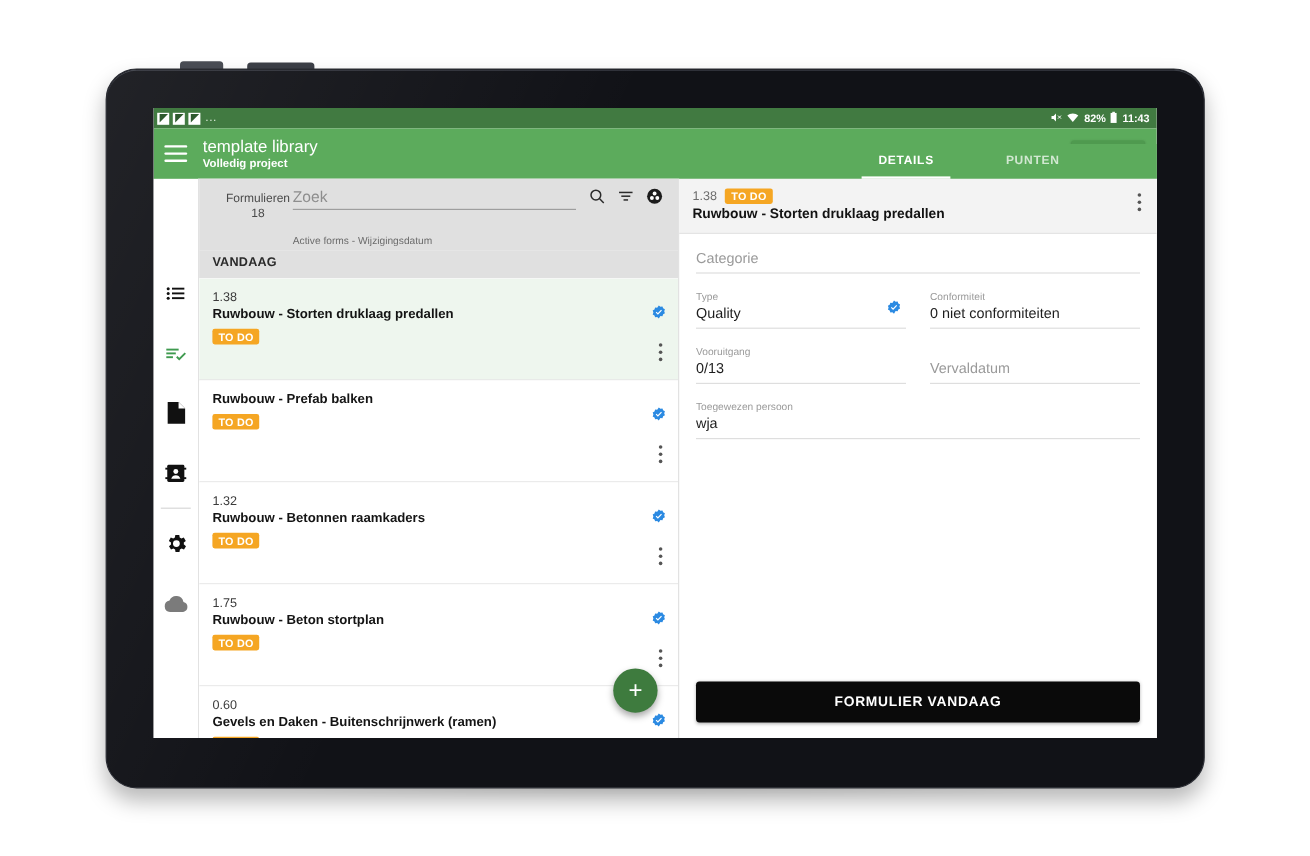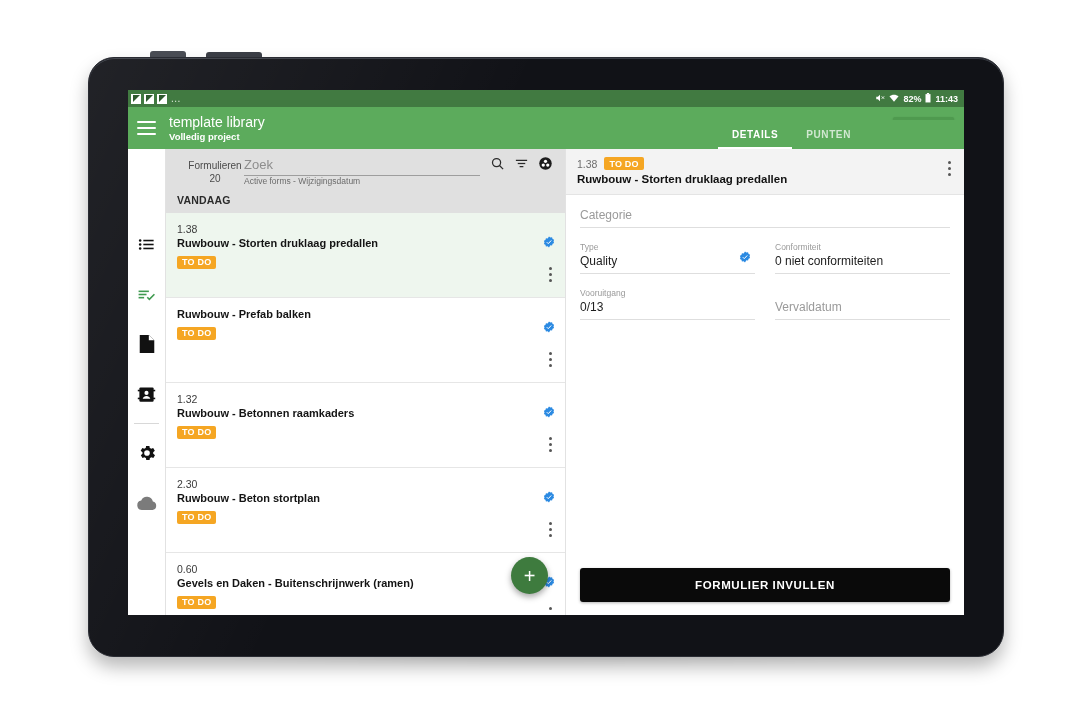--- a/index.html
+++ b/index.html
@@ -151,21 +151,21 @@
   }
   #search-fields { flex: 1; padding-right: 4px; }
   #search-input {
     width: 100%; border: none; background: transparent;
     border-bottom: 1px solid #9e9e9e;
     font-size: 13px; color: #000000; padding: 0 0 3px 0;
     font-family: "Liberation Sans", sans-serif;
     outline: none;
   }
   #search-input::placeholder { color: #8d8d8d; }
-  #search-meta { font-size: 8.5px; color: #6b6b6b; margin-top: 0; }
+  #search-meta { font-size: 8.5px; color: #6b6b6b; margin-top: 20px; }
   #search-icons { display: flex; align-items: center; gap: 9px; padding: 1px 4px 0 6px; }
   .hdr-icon { cursor: pointer; display: block; }
 
   #date-group-header {
     background: #e0e0e0;
     font-size: 10.5px; font-weight: bold; color: #2a2a2a;
     padding: 4px 0 7px 11px;
     letter-spacing: .2px;
   }
 
@@ -212,20 +212,21 @@
     border-left: 1px solid #e2e2e2;
     display: flex; flex-direction: column;
     position: relative;
   }
   #detail-header-wrap { position: relative; }
   #tab-strip {
     position: absolute; left: 0; right: 0; top: -29px;
     height: 29px; background: #5cab5c;
     display: flex; align-items: center; justify-content: flex-start;
     padding-left: 152px;
+    gap: 32px;
   }
   .tab {
     font-size: 10px; font-weight: bold; letter-spacing: .6px;
     color: rgba(255,255,255,.72);
     padding: 0 14px; height: 29px; line-height: 29px;
     cursor: pointer; position: relative;
   }
   .tab.active { color: #ffffff; }
   .tab.active::after {
     content: ""; position: absolute; left: 0; right: 0; bottom: 0;
@@ -380,21 +381,21 @@
           <path fill="#7b7b7b" d="M19 17H6.5A5.5 5.5 0 016 6.1 7 7 0 0119.3 7.4 4.9 4.9 0 0119 17z"></path>
         </svg>
       </div>
     </div>
 
     <div id="list-pane">
       <div id="search-header">
         <div id="search-row">
           <div id="form-count-block">
             <div>Formulieren</div>
-            <div>20</div>
+            <div>18</div>
           </div>
           <div id="search-fields">
             <input id="search-input" type="text" placeholder="Zoek" style="">
             <div id="search-meta">Active forms  -  Wijzigingsdatum</div>
           </div>
           <div id="search-icons">
             <span class="hdr-icon">
               <svg width="15" height="15" viewBox="0 0 24 24">
                   <circle cx="10.5" cy="10.5" r="6.5" stroke="#2b2b2b" stroke-width="2" fill="none"></circle>
                   <path d="M15.5 15.5L21 21" stroke="#2b2b2b" stroke-width="2"></path>
@@ -467,21 +468,21 @@
               </svg>
           </span>
           <span class="kebab">
               <i></i>
               <i></i>
               <i></i>
             </span>
         </div>
 
         <div class="form-item">
-          <div class="form-number">2.30</div>
+          <div class="form-number">1.75</div>
           <div class="form-title">Ruwbouw - Beton stortplan</div>
           <span class="badge-todo">TO DO</span>
           <span class="verified-badge">
             <svg width="12" height="12" viewBox="0 0 24 24">
                 <path fill="#2b8ae2" d="M12 1l2.7 2.1 3.4-.4 1.1 3.2 3 1.7-1.2 3.2 1.2 3.2-3 1.7-1.1 3.2-3.4-.4L12 23l-2.7-2.5-3.4.4-1.1-3.2-3-1.7L3 12.8 1.8 9.6l3-1.7 1.1-3.2 3.4.4z"></path>
                 <path d="M7.5 12.3l3 3 6-6.4" stroke="#fff" stroke-width="2" fill="none"></path>
               </svg>
           </span>
           <span class="kebab">
               <i></i>
@@ -554,19 +555,25 @@
         <div class="field-row">
           <div class="field">
             <div class="field-label">Vooruitgang</div>
             <div class="field-value">0/13</div>
           </div>
           <div class="field">
             <div class="field-label">&nbsp;</div>
             <div class="field-value placeholder">Vervaldatum</div>
           </div>
         </div>
-      </div>
-
-      <button id="formulier-button">FORMULIER INVULLEN</button>
+        <div class="field-row">
+          <div class="field full">
+            <div class="field-label">Toegewezen persoon</div>
+            <div class="field-value">wja</div>
+          </div>
+        </div>
+      </div>
+
+      <button id="formulier-button">FORMULIER VANDAAG</button>
     </div>
 
   </div>
 </div>
 
 </body></html>

